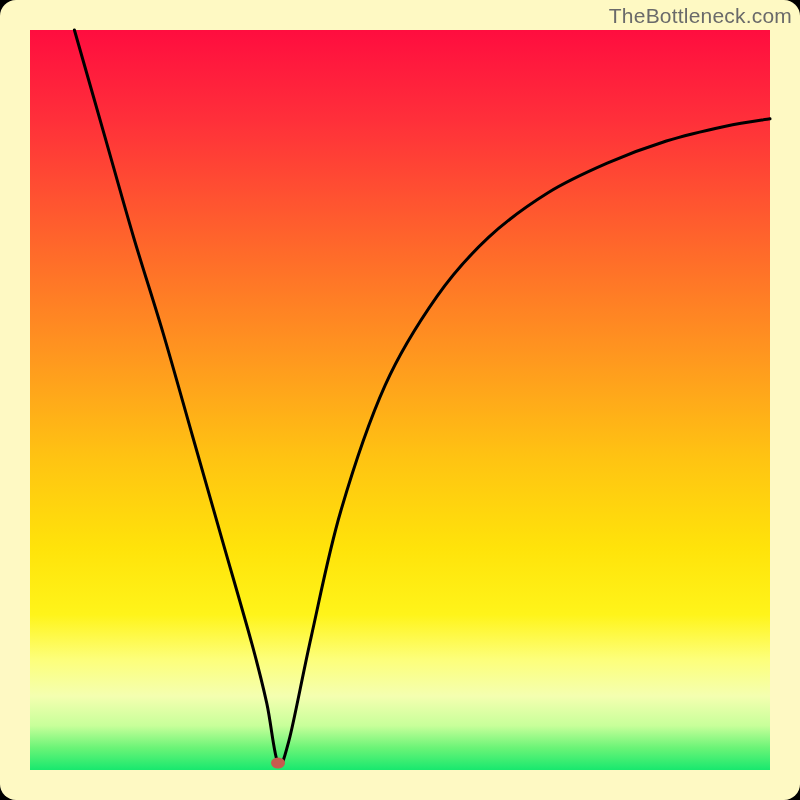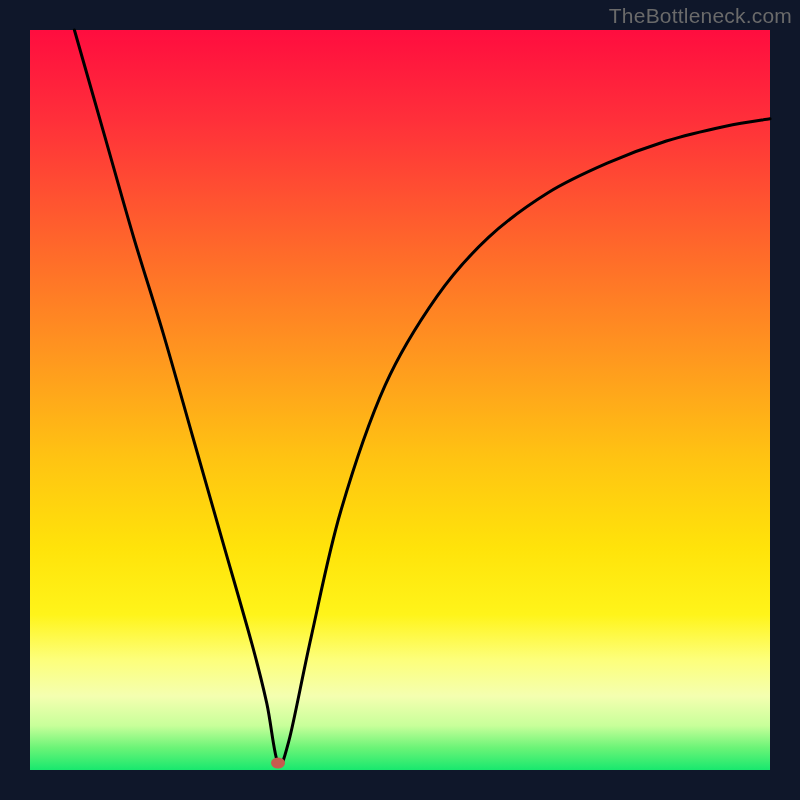--- a/index.html
+++ b/index.html
@@ -8,21 +8,22 @@
     width: 800px;
     height: 800px;
     background: #000;
     font-family: Arial, Helvetica, sans-serif;
     overflow: hidden;
   }
   .frame {
     position: relative;
     width: 800px;
     height: 800px;
-    background: #0f172a;
+    background: #fef9c3;
+    border-radius: 16px;
   }
   .plot-area {
     position: absolute;
     left: 30px;
     top: 30px;
     width: 740px;
     height: 740px;
     
     background: linear-gradient(
       to bottom,

